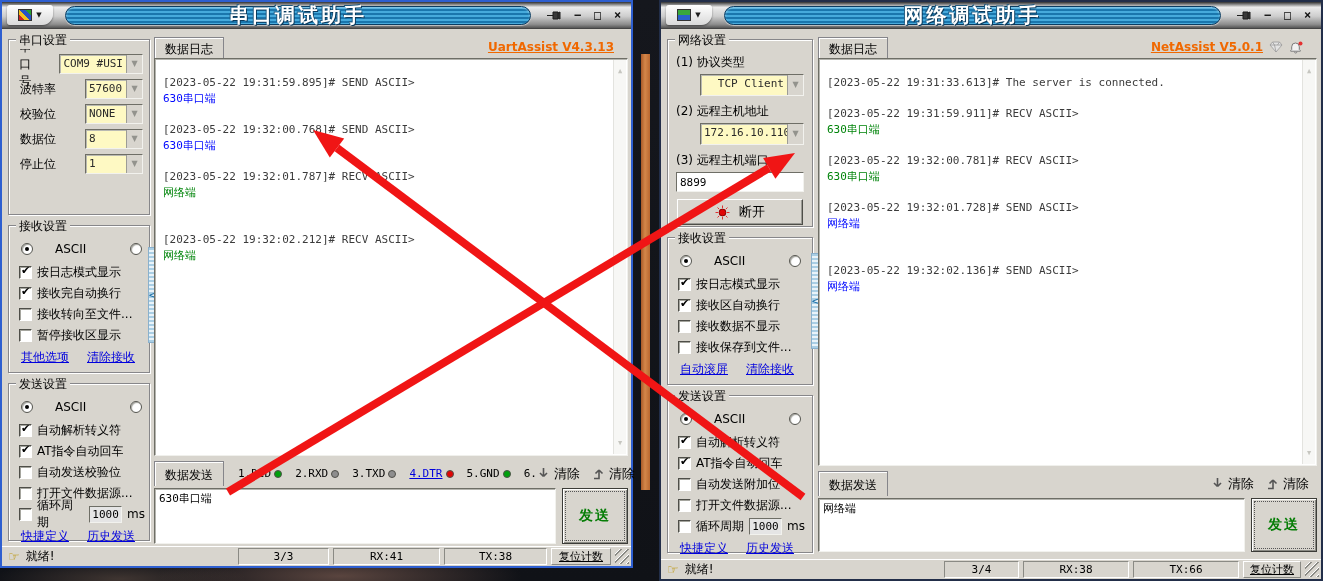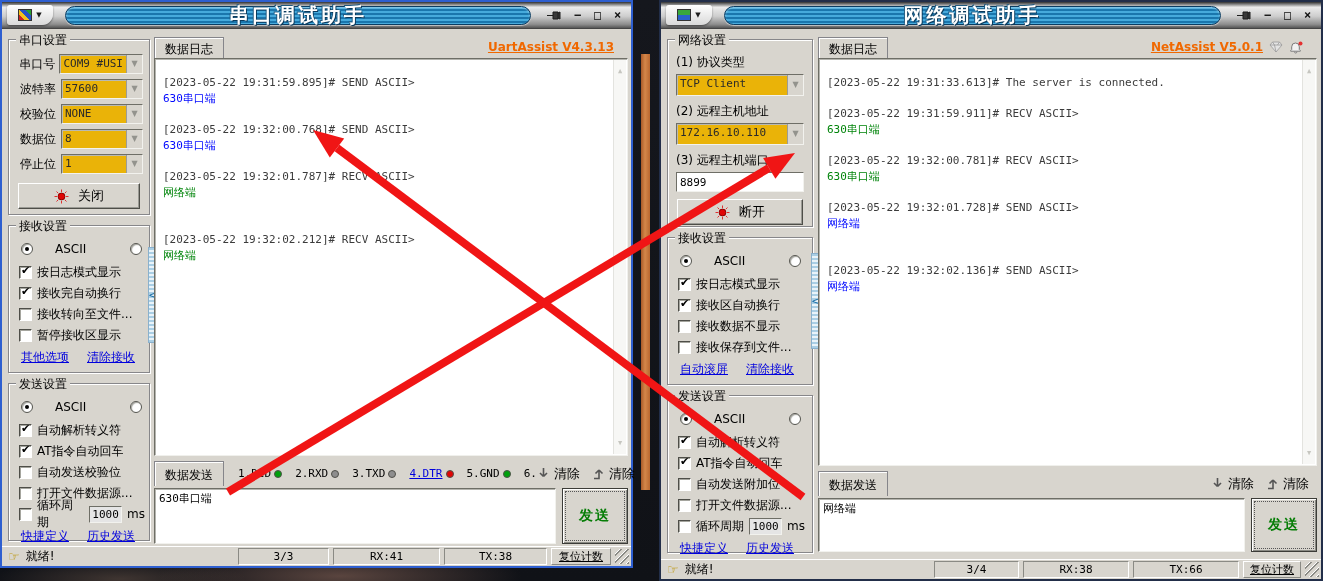--- a/index.html
+++ b/index.html
@@ -42,22 +42,22 @@
   .wbtns { display:flex; gap:3px; margin-left:6px; }
   .wbtn { width:17px; height:17px; line-height:16px; text-align:center; color:#101010;
     font-size:12px; font-weight:bold; font-family:"DejaVu Sans Mono",monospace; }
   .wbody { position:absolute; top:29px; left:0; right:0; bottom:0; }
   
   .group { position:absolute; border:1px solid #87878a;
     box-shadow:inset 1px 1px 0 #ffffff, 1px 1px 0 #ffffff; padding-top:14px; }
   .glabel { position:absolute; top:-8px; left:7px; background:#d8d5ce; padding:0 3px; }
   .frow { display:flex; align-items:center; margin:0 6px 5px 6px; height:20px; }
   .flabel { width:46px;text-align:center; }
-  .combo { flex:1; height:20px; background:#eab308; border:1px solid;
-    border-color:#6e6e66 #f2f2ee #f2f2ee #6e6e66; box-shadow:inset 1px 1px 0 #b9b9b2; display:flex; }
+  .combo { flex:1; height:20px; background:#fef9c3; border:1px solid;
+    border-color:#6e6e66 #f2f2ee #f2f2ee #6e6e66; box-shadow:inset 1px 1px 0 #b9b9b2; display:flex;margin-left:24px; }
   .combo-val { flex:1; padding:2px 3px; font-family:"DejaVu Sans Mono",monospace; font-size:11px;
     color:#2a2a2a; white-space:nowrap; overflow:hidden; }
   .combo-btn { width:16px; background:#d8d5ce; border-left:1px solid #9c9c96; color:#93938d;
     font-size:8px; text-align:center; line-height:18px; flex:none; }
   .ledbtn { display:flex; align-items:center; justify-content:center; gap:9px; height:26px;
     margin:9px 9px 0 9px; background:#d8d5ce; border:1px solid;
     border-color:#ffffff #4e4e48 #4e4e48 #ffffff; box-shadow:inset -1px -1px 0 #9a9a94;
     font-size:13px; cursor:default; }
   .crow { display:flex; align-items:center; gap:5px; margin:0 4px 7px 10px; height:14px; }
   .cb { width:13px; height:13px; background:#fff; border:1px solid;
@@ -194,36 +194,20 @@
           <span class="combo-btn">▼</span>
         </div>
       </div>
       <div class="frow">
         <span class="flabel">停止位</span>
         <div class="combo">
           <span class="combo-val">1</span>
           <span class="combo-btn">▼</span>
         </div>
       </div>
-      <div class="ledbtn">
-        <svg width="15" height="15" viewBox="0 0 15 15">
-          <g stroke="#e03030" stroke-width="1">
-              <line x1="7.5" y1="0.5" x2="7.5" y2="3"></line>
-              <line x1="7.5" y1="12" x2="7.5" y2="14.5"></line>
-              <line x1="0.5" y1="7.5" x2="3" y2="7.5"></line>
-              <line x1="12" y1="7.5" x2="14.5" y2="7.5"></line>
-              <line x1="2.5" y1="2.5" x2="4.3" y2="4.3"></line>
-              <line x1="10.7" y1="10.7" x2="12.5" y2="12.5"></line>
-              <line x1="2.5" y1="12.5" x2="4.3" y2="10.7"></line>
-              <line x1="10.7" y1="4.3" x2="12.5" y2="2.5"></line>
-            </g>
-          <circle cx="7.5" cy="7.5" r="3.4" fill="#e00505" stroke="#8c0000"></circle>
-        </svg>
-        <span>关闭</span>
-      </div>
     </div>
 
     <div class="group" style="left:6px; top:194px; width:142px; height:148px;">
       <span class="glabel">接收设置</span>
       <div class="radio-row">
         <span class="rd on"></span>
         <span>ASCII</span>
         <span class="radio-gap"></span>
         <span class="rd"></span>
         <span>HEX</span>
@@ -399,21 +383,21 @@
     </div>
   </div>
 
   <div class="wbody">
 
     <div class="group" style="left:6px; top:8px; width:146px; height:188px;">
       <span class="glabel">网络设置</span>
       <div class="netlabel">(1) 协议类型</div>
       <div class="netrow">
         <div class="combo" style="height:22px;">
-          <span class="combo-val" style="text-align:left;">TCP Client</span>
+          <span class="combo-val" style="text-align:right;">TCP Client</span>
           <span class="combo-btn" style="line-height:20px;">▼</span>
         </div>
       </div>
       <div class="netlabel">(2) 远程主机地址</div>
       <div class="netrow">
         <div class="combo" style="height:22px;">
           <span class="combo-val">172.16.10.110</span>
           <span class="combo-btn" style="line-height:20px;">▼</span>
         </div>
       </div>
@@ -567,21 +551,21 @@
         <textarea class="sendtext" style="">网络端</textarea>
         <div class="sendbtn">发送</div>
       </div>
     </div>
 
     <div class="statusbar">
       <span class="ready">
         <span class="hand">☞</span>
         <span>就绪!</span>
       </span>
-      <span class="spanel" style="width:85px;">3/4</span>
+      <span class="spanel" style="width:75px;">3/4</span>
       <span class="spanel" style="width:106px;">RX:38</span>
       <span class="spanel" style="width:106px;">TX:66</span>
       <span class="spanel reset" style="width:58px;">复位计数</span>
       <span class="grip"></span>
     </div>
   </div>
 </div>
 
 <svg id="overlay" width="1323" height="581">
   <g>

